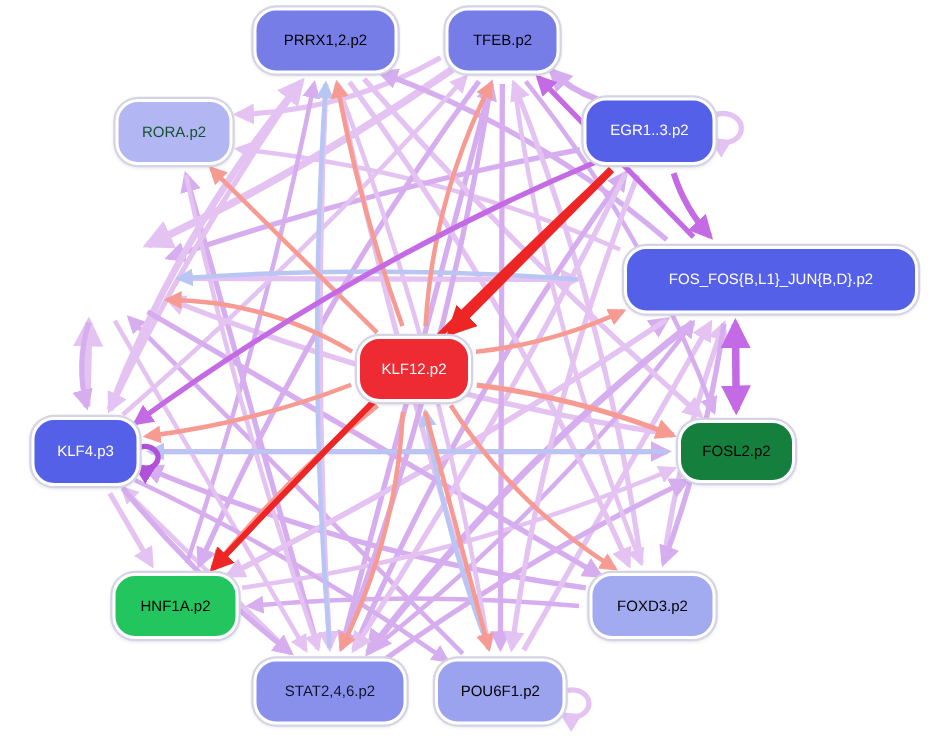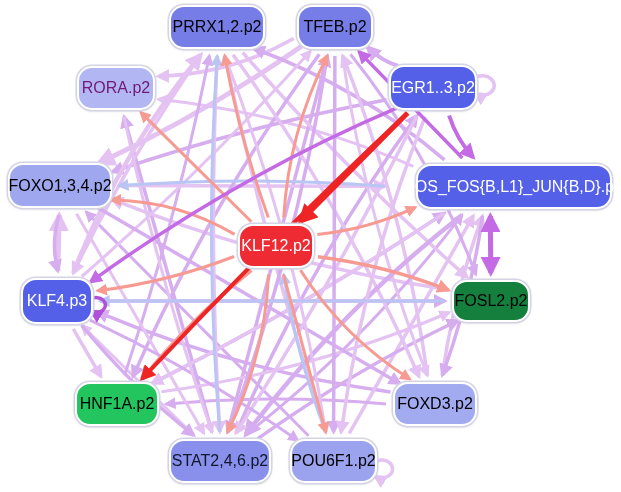--- a/index.html
+++ b/index.html
@@ -2,21 +2,21 @@
 <html><head>
 <meta charset="utf-8">
 <style>
   html,body{margin:0;padding:0;background:#ffffff;}
   #canvas{position:relative;width:621px;height:492px;background:#ffffff;overflow:hidden;
           font-family:"Liberation Sans",sans-serif;}
   #edge-layer{position:absolute;left:0;top:0;width:621px;height:492px;}
   .node{position:absolute;display:flex;align-items:center;justify-content:center;
         border-radius:15px;border:2px solid #ffffff;box-sizing:border-box;
         box-shadow:0 0 0 1.5px #d4d4e4, 0 1px 3px rgba(90,90,130,.25);
-        font-size:16px;letter-spacing:0;white-space:nowrap;cursor:pointer;}
+        font-size:10px;letter-spacing:0;white-space:nowrap;cursor:pointer;}
   .node span{pointer-events:none;}
 </style>
 </head>
 <body>
 
 <div id="canvas">
   <svg id="edge-layer" viewBox="0 0 621 492" xmlns="http://www.w3.org/2000/svg">
       <defs>
         <marker id="ae-plum" viewBox="0 0 10 10" refX="8" refY="5" markerWidth="4" markerHeight="4" orient="auto" markerUnits="strokeWidth">
           <path d="M0,0 L10,5 L0,10 Z" fill="#e4c2f2"></path>
@@ -143,28 +143,25 @@
       <path d="M91,299.096 a9,7.38 0 1 1 0,11.8" fill="none" stroke="#b150d8" stroke-width="3.5" marker-end="url(#ae-violet)"></path>
       <path d="M375,461.784 a11,9.02 0 1 1 0,14.4" fill="none" stroke="#e4c2f2" stroke-width="3.5" marker-end="url(#ae-plum)"></path>
     </svg>
 
   <div class="node" style="left: 169px; top: 5px; width: 96px; height: 44px; background: rgb(118, 125, 231); color: rgb(0, 0, 0);">
       <span>PRRX1,2.p2</span>
     </div>
   <div class="node" style="left: 297px; top: 5px; width: 76px; height: 44px; background: rgb(118, 125, 231); color: rgb(0, 0, 0); justify-content: center;">
       <span>TFEB.p2</span>
     </div>
-  <div class="node" style="left: 77px; top: 66px; width: 78px; height: 44px; background: rgb(178, 182, 242); color: #701a75;">
+  <div class="node" style="left: 77px; top: 66px; width: 78px; height: 44px; background: rgb(178, 182, 242); color: #14532d;">
       <span>RORA.p2</span>
     </div>
   <div class="node" style="left: 389px; top: 65px; width: 88px; height: 45px; background: rgb(85, 96, 232); color: rgb(255, 255, 255);">
       <span>EGR1..3.p2</span>
-    </div>
-  <div class="node" style="left: 8px; top: 163px; width: 104px; height: 45px; background: rgb(159, 167, 239); color: rgb(0, 0, 0);">
-      <span>FOXO1,3,4.p2</span>
     </div>
   <div class="node" style="left: 392px; top: 164px; width: 196px; height: 45px; background: rgb(85, 96, 232); color: rgb(255, 255, 255); margin-left: 24px;">
       <span>FOS_FOS{B,L1}_JUN{B,D}.p2</span>
     </div>
   <div class="node" style="left: 238px; top: 224px; width: 76px; height: 44px; background: rgb(238, 42, 51); color: rgb(255, 255, 255);">
       <span>KLF12.p2</span>
     </div>
   <div class="node" style="left: 21px; top: 278px; width: 72px; height: 46px; background: rgb(85, 96, 232); color: rgb(255, 255, 255);">
       <span>KLF4.p3</span>
     </div>

